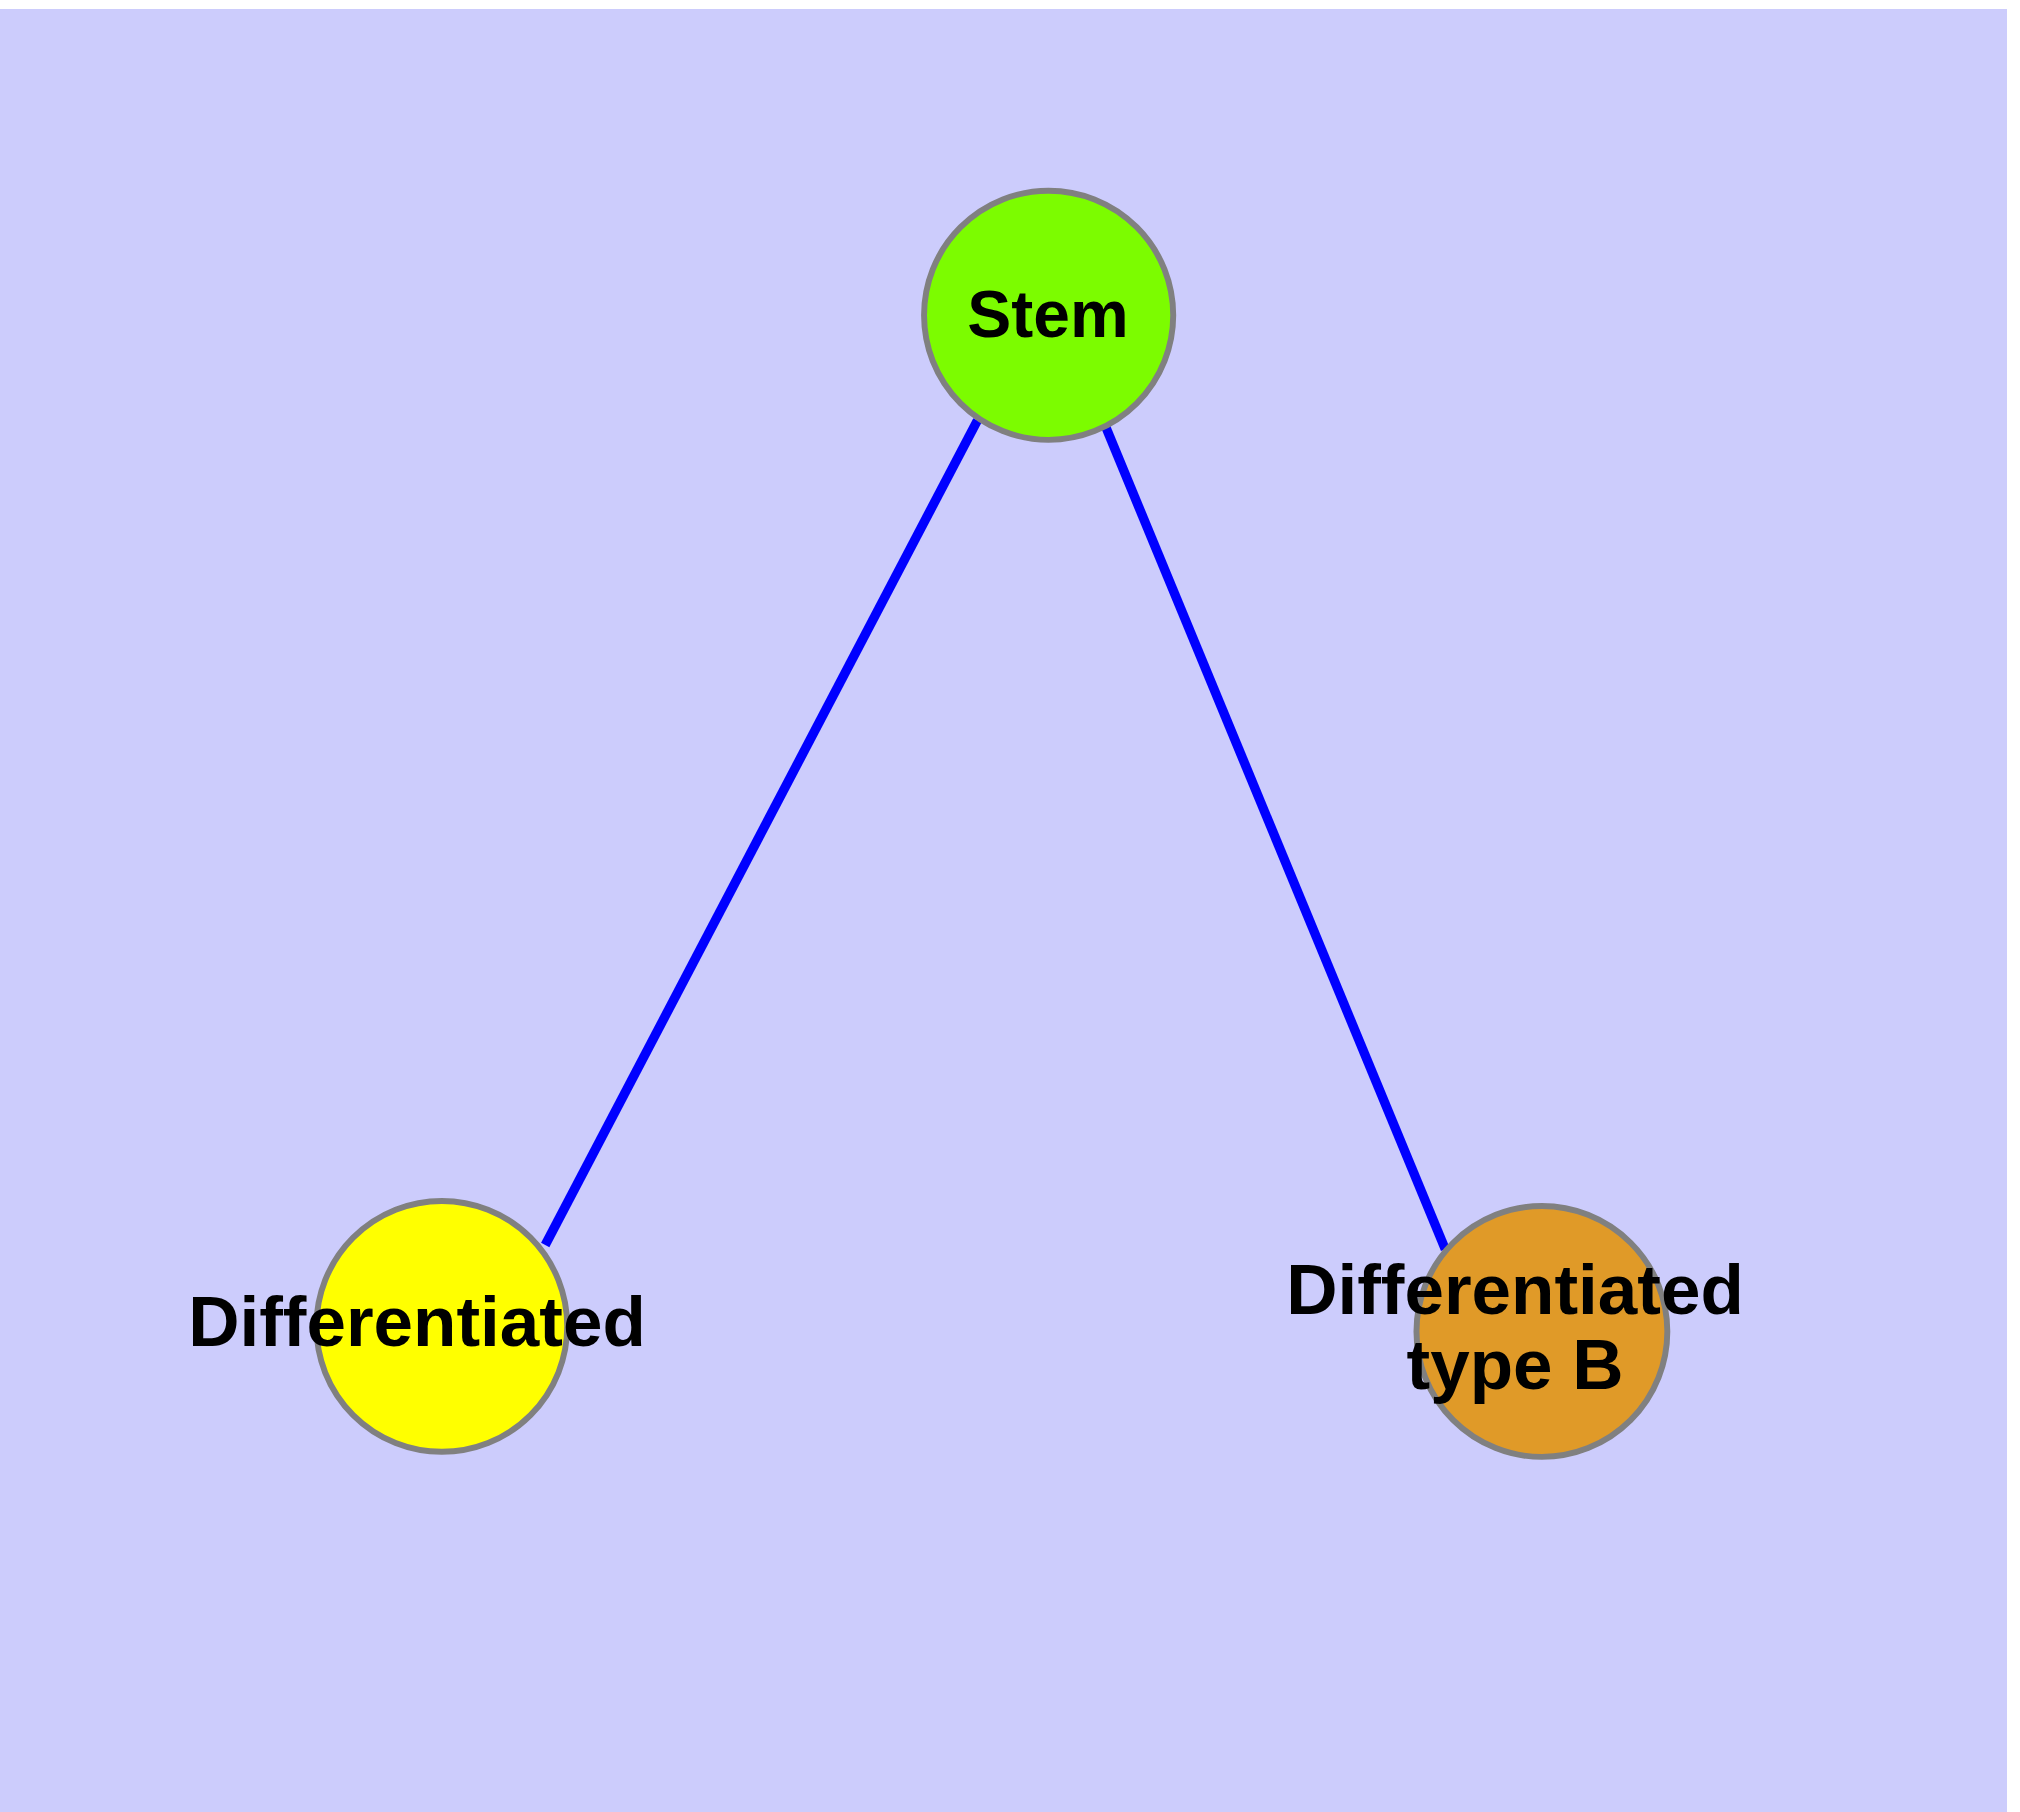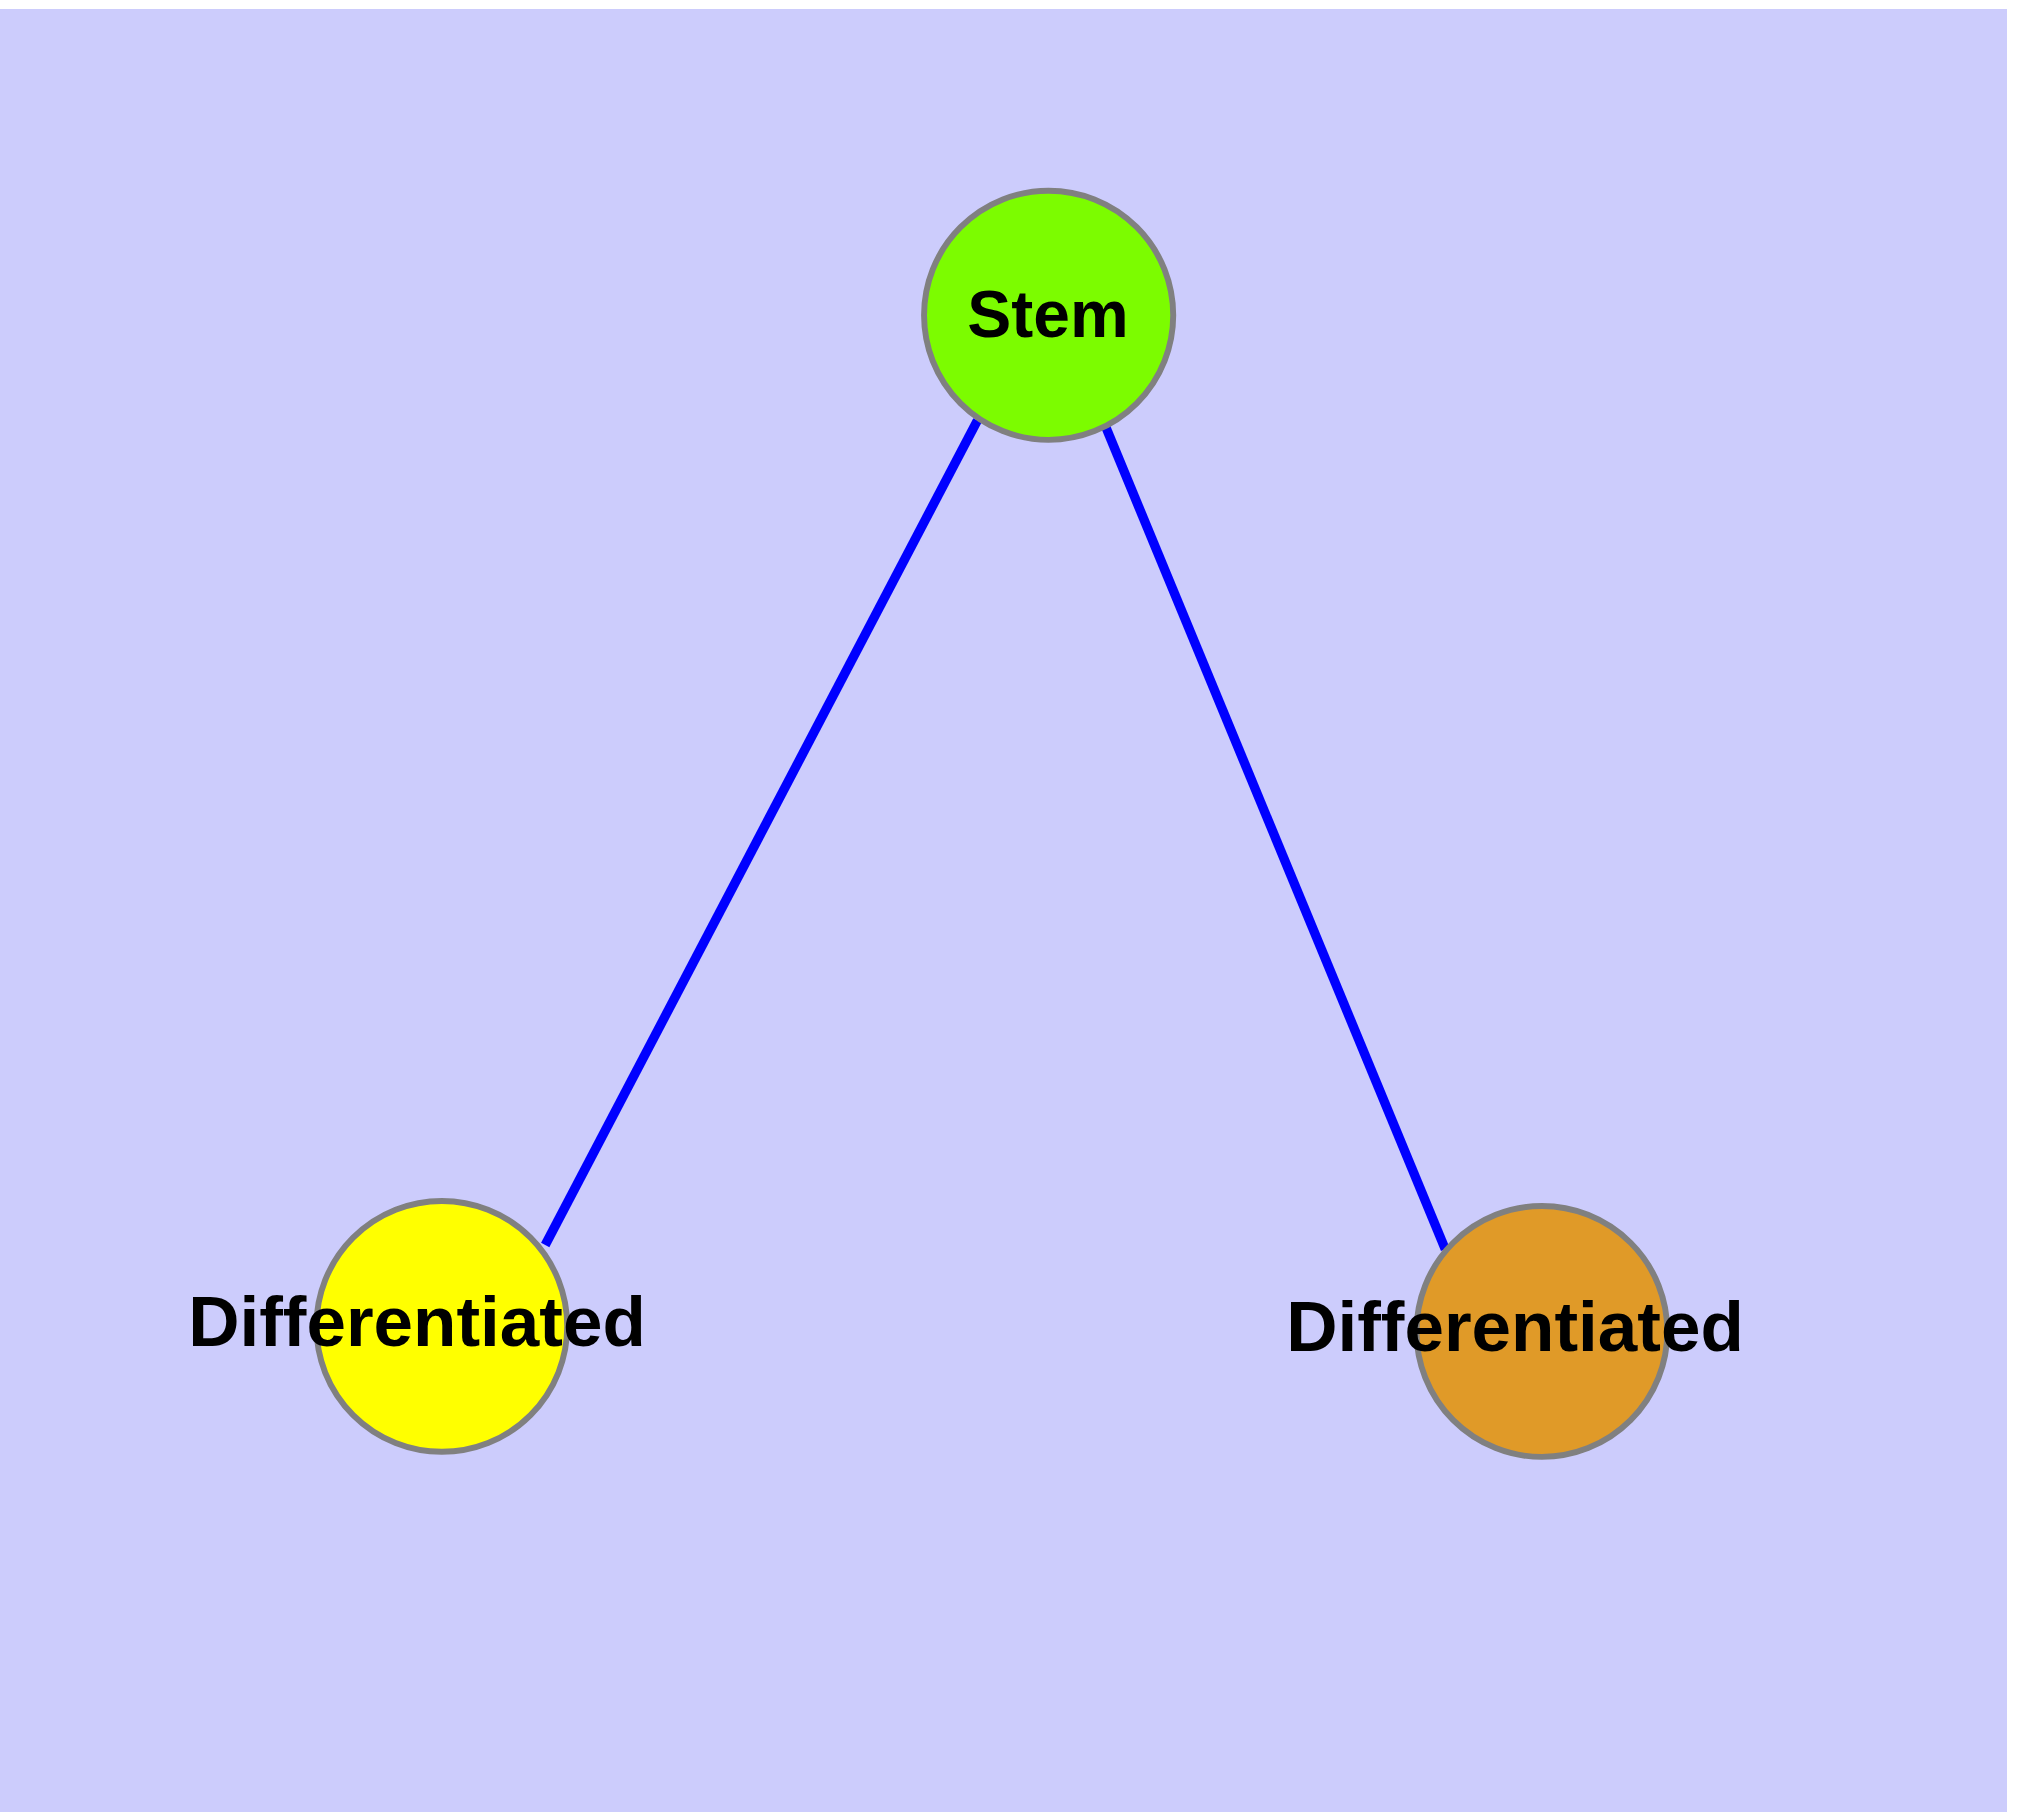--- a/index.html
+++ b/index.html
@@ -83,16 +83,17 @@
   <div id="label-stem" class="node-label">
     <div>Stem</div>
   </div>
 
   <div id="label-type-a" class="node-label">
     <div>Differentiated</div>
   </div>
 
   <div id="label-type-b" class="node-label">
     <div>Differentiated</div>
+    <div>type B</div>
   </div>
 
 </div>
 
 
 </body></html>

